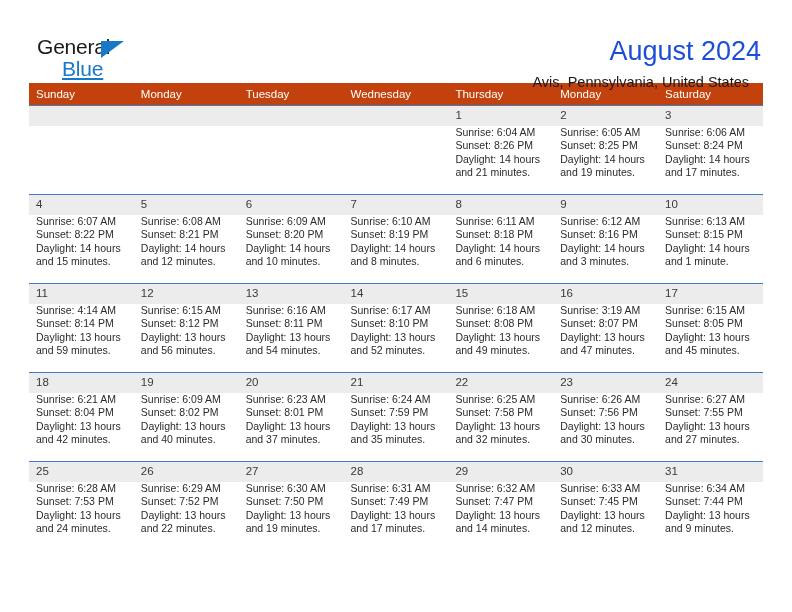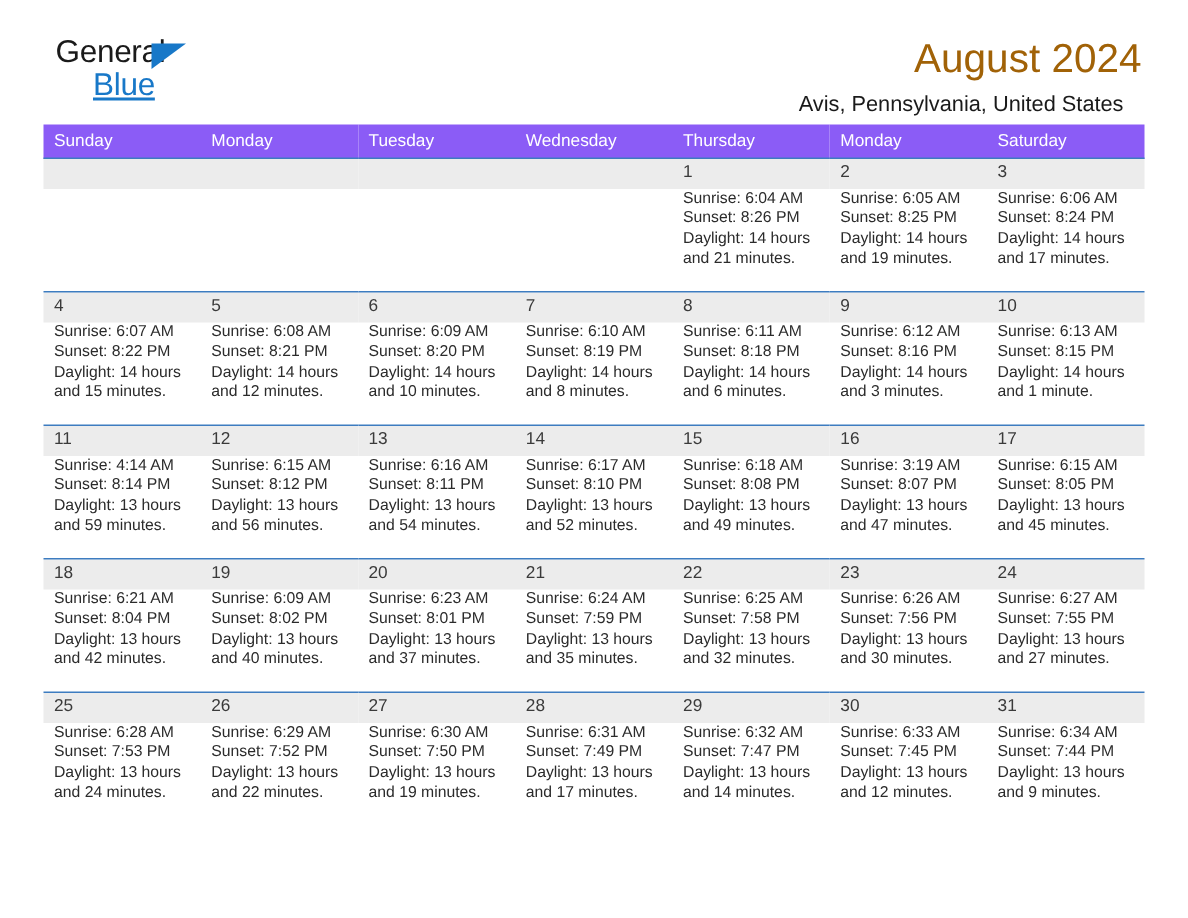--- a/index.html
+++ b/index.html
@@ -21,21 +21,21 @@
     height: 612px;
     box-sizing: border-box;
     padding: 0 29px;
   }
 
   
   .header {
     display: flex;
     align-items: flex-start;
     justify-content: space-between;
-    padding-top: 24px;
+    padding-top: 36px;
     height: 72px;
     box-sizing: border-box;
   }
   .logo {
     position: relative;
     width: 120px;
     height: 46px;
     padding-left: 8px;
     box-sizing: border-box;
   }
@@ -64,40 +64,40 @@
     border-top: 17px solid #1878c8;
     border-right: 23px solid transparent;
   }
   .title-block {
     text-align: right;
     padding-right: 2px;
   }
   .cal-title {
     font-size: 27px;
     font-weight: normal;
-    color: #a16207;
+    color: #1d4ed8;
     line-height: 30px;
     margin: 0;
   }
   .cal-subtitle {
     font-size: 14.5px;
     color: #1a1a1a;
     line-height: 18px;
     margin: 7px 12px 0 0;
   }
 
   
   .calendar {
     width: 734px;
     border-collapse: collapse;
     table-layout: fixed;
     margin-top: 11px;
   }
   .calendar th {
-    background: #8b5cf6;
+    background: #c2410c;
     color: #ffffff;
     font-size: 11.5px;
     font-weight: normal;
     text-align: left;
     padding: 5px 0 5px 7px;
     height: 11px;
     border: none;
   }
   .calendar td {
     vertical-align: top;

